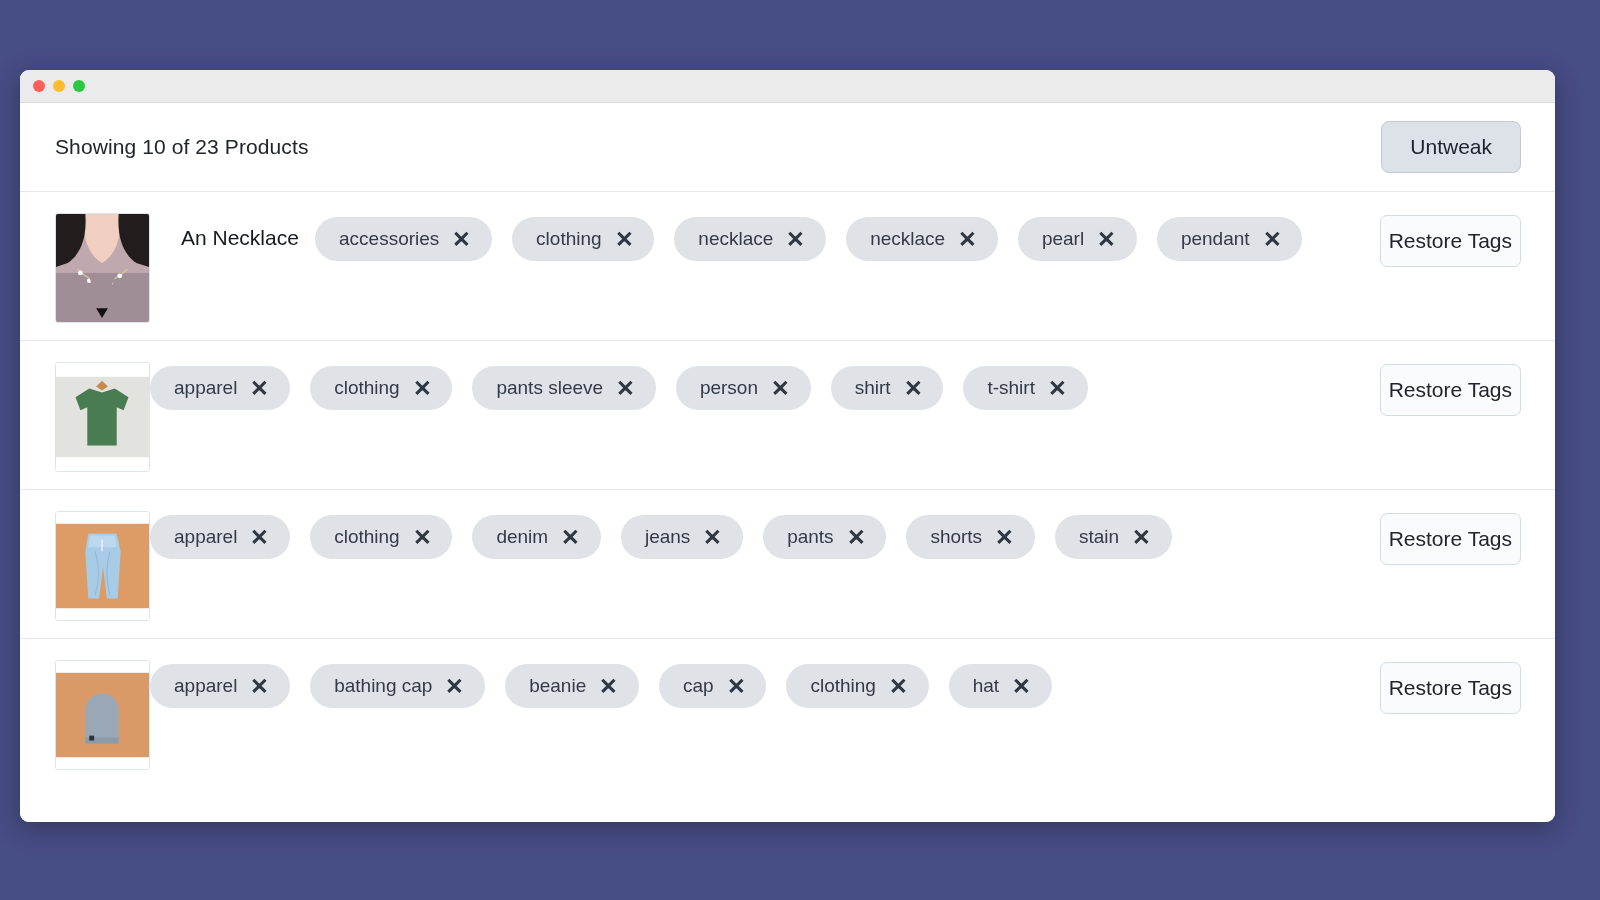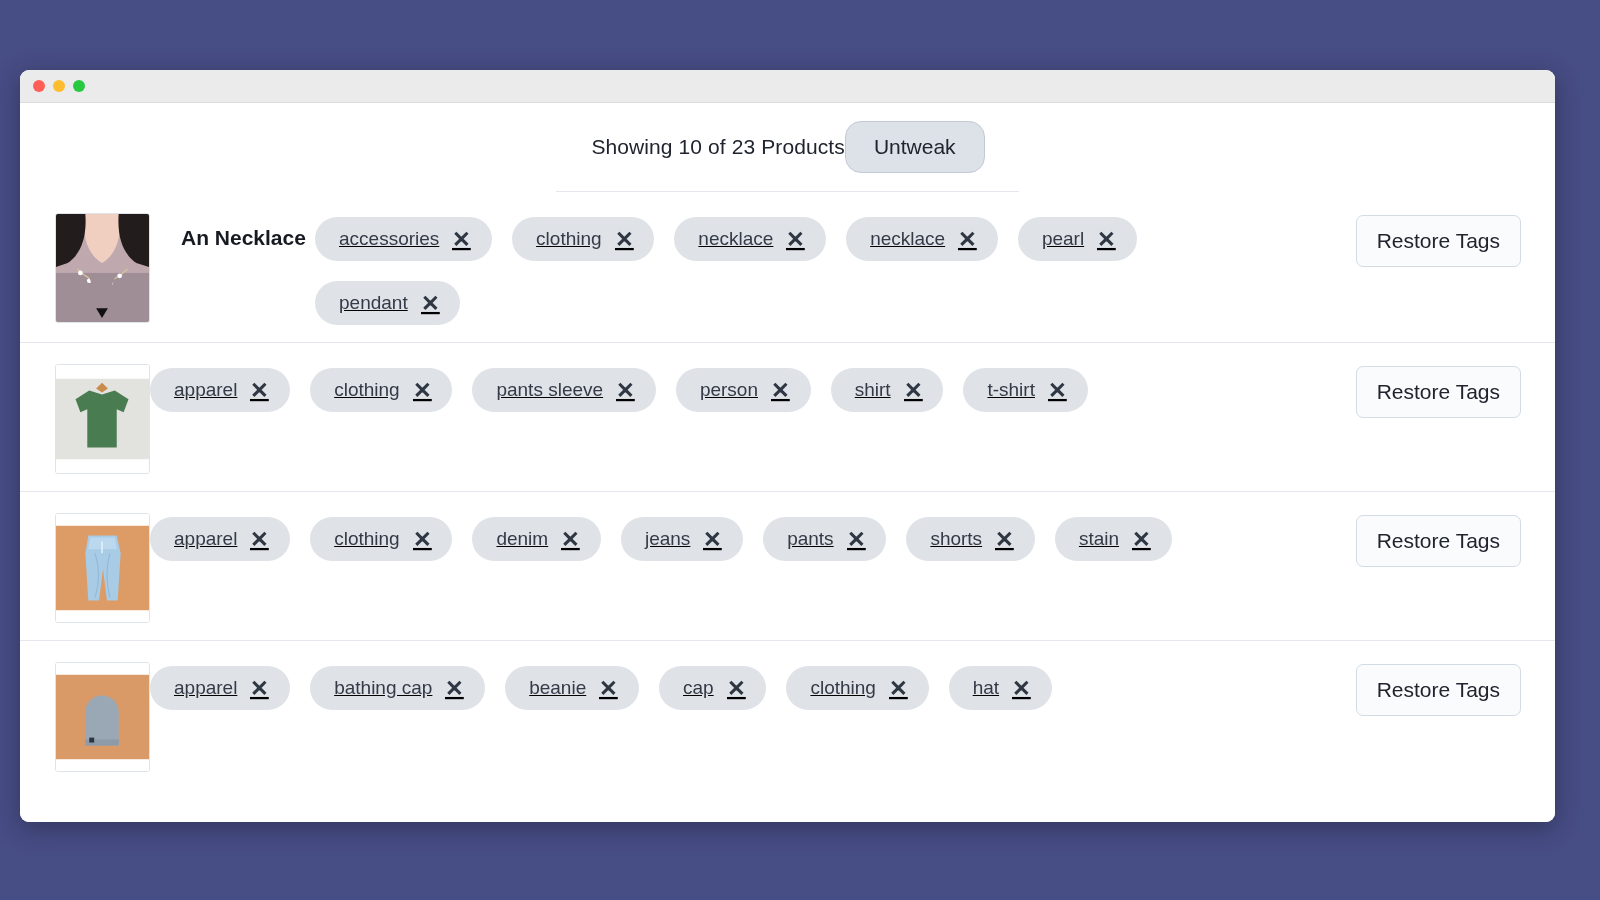--- a/index.html
+++ b/index.html
@@ -53,21 +53,20 @@
   .dot.yellow { background: #febc2e; }
   .dot.green  { background: #28c840; }
 
   
   .app {
     flex: 1 1 auto;
     background: #ffffff;
     display: flex;
     flex-direction: column;
     overflow: hidden;
-    align-items: center;
   }
 
   .toolbar {
     height: 89px;
     flex: 0 0 89px;
     display: flex;
     align-items: center;
     justify-content: space-between;
     padding: 0 34px 0 35px;
     border-bottom: 1px solid #e4e7ee;
@@ -75,21 +74,21 @@
 
   .count-label {
     font-size: 21px;
     color: #20242e;
     letter-spacing: 0.1px;
   }
 
   .untweak-btn {
     background: #dde1e8;
     border: 1px solid #c3cad6;
-    border-radius: 16px;
+    border-radius: 8px;
     font-size: 21px;
     color: #20242e;
     font-family: "Liberation Sans", sans-serif;
     padding: 13px 28px;
     cursor: pointer;
     line-height: 1.15;
   }
 
   
   .rows { flex: 1 1 auto; overflow: hidden; }
@@ -113,36 +112,35 @@
     overflow: hidden;
     margin-top: 4px;
     display: block;
   }
   .thumb svg { display: block; width: 100%; height: 100%; }
 
   .pname {
     flex: 0 0 165px;
     width: 165px;
     font-size: 21px;
-    font-weight: bold;
+    font-weight: normal;
     color: #171a21;
     padding-left: 31px;
     padding-top: 16px;
     line-height: 1.2;
   }
 
   .tags {
     flex: 1 1 auto;
     display: flex;
     flex-wrap: wrap;
-    gap: 20px 20px;
+    gap: 12px 20px;
     padding-top: 8px;
     padding-right: 14px;
     align-content: flex-start;
-    text-decoration: underline;
   }
 
   .tag {
     background: #dfe3e8;
     border-radius: 999px;
     height: 44px;
     display: inline-flex;
     align-items: center;
     gap: 14px;
     padding: 0 22px 0 24px;
@@ -168,21 +166,21 @@
     padding-top: 6px;
   }
 
   .restore-btn {
     background: #fafbfc;
     border: 1px solid #d3dbe5;
     border-radius: 7px;
     font-size: 21px;
     color: #20242e;
     font-family: "Liberation Sans", sans-serif;
-    padding: 13px 20px;
+    padding: 13px 8px;
     cursor: pointer;
     white-space: nowrap;
     line-height: 1.15;
     margin-left: 44px;
   }
 </style>
 </head>
 <body>
 
 <div class="desktop">

